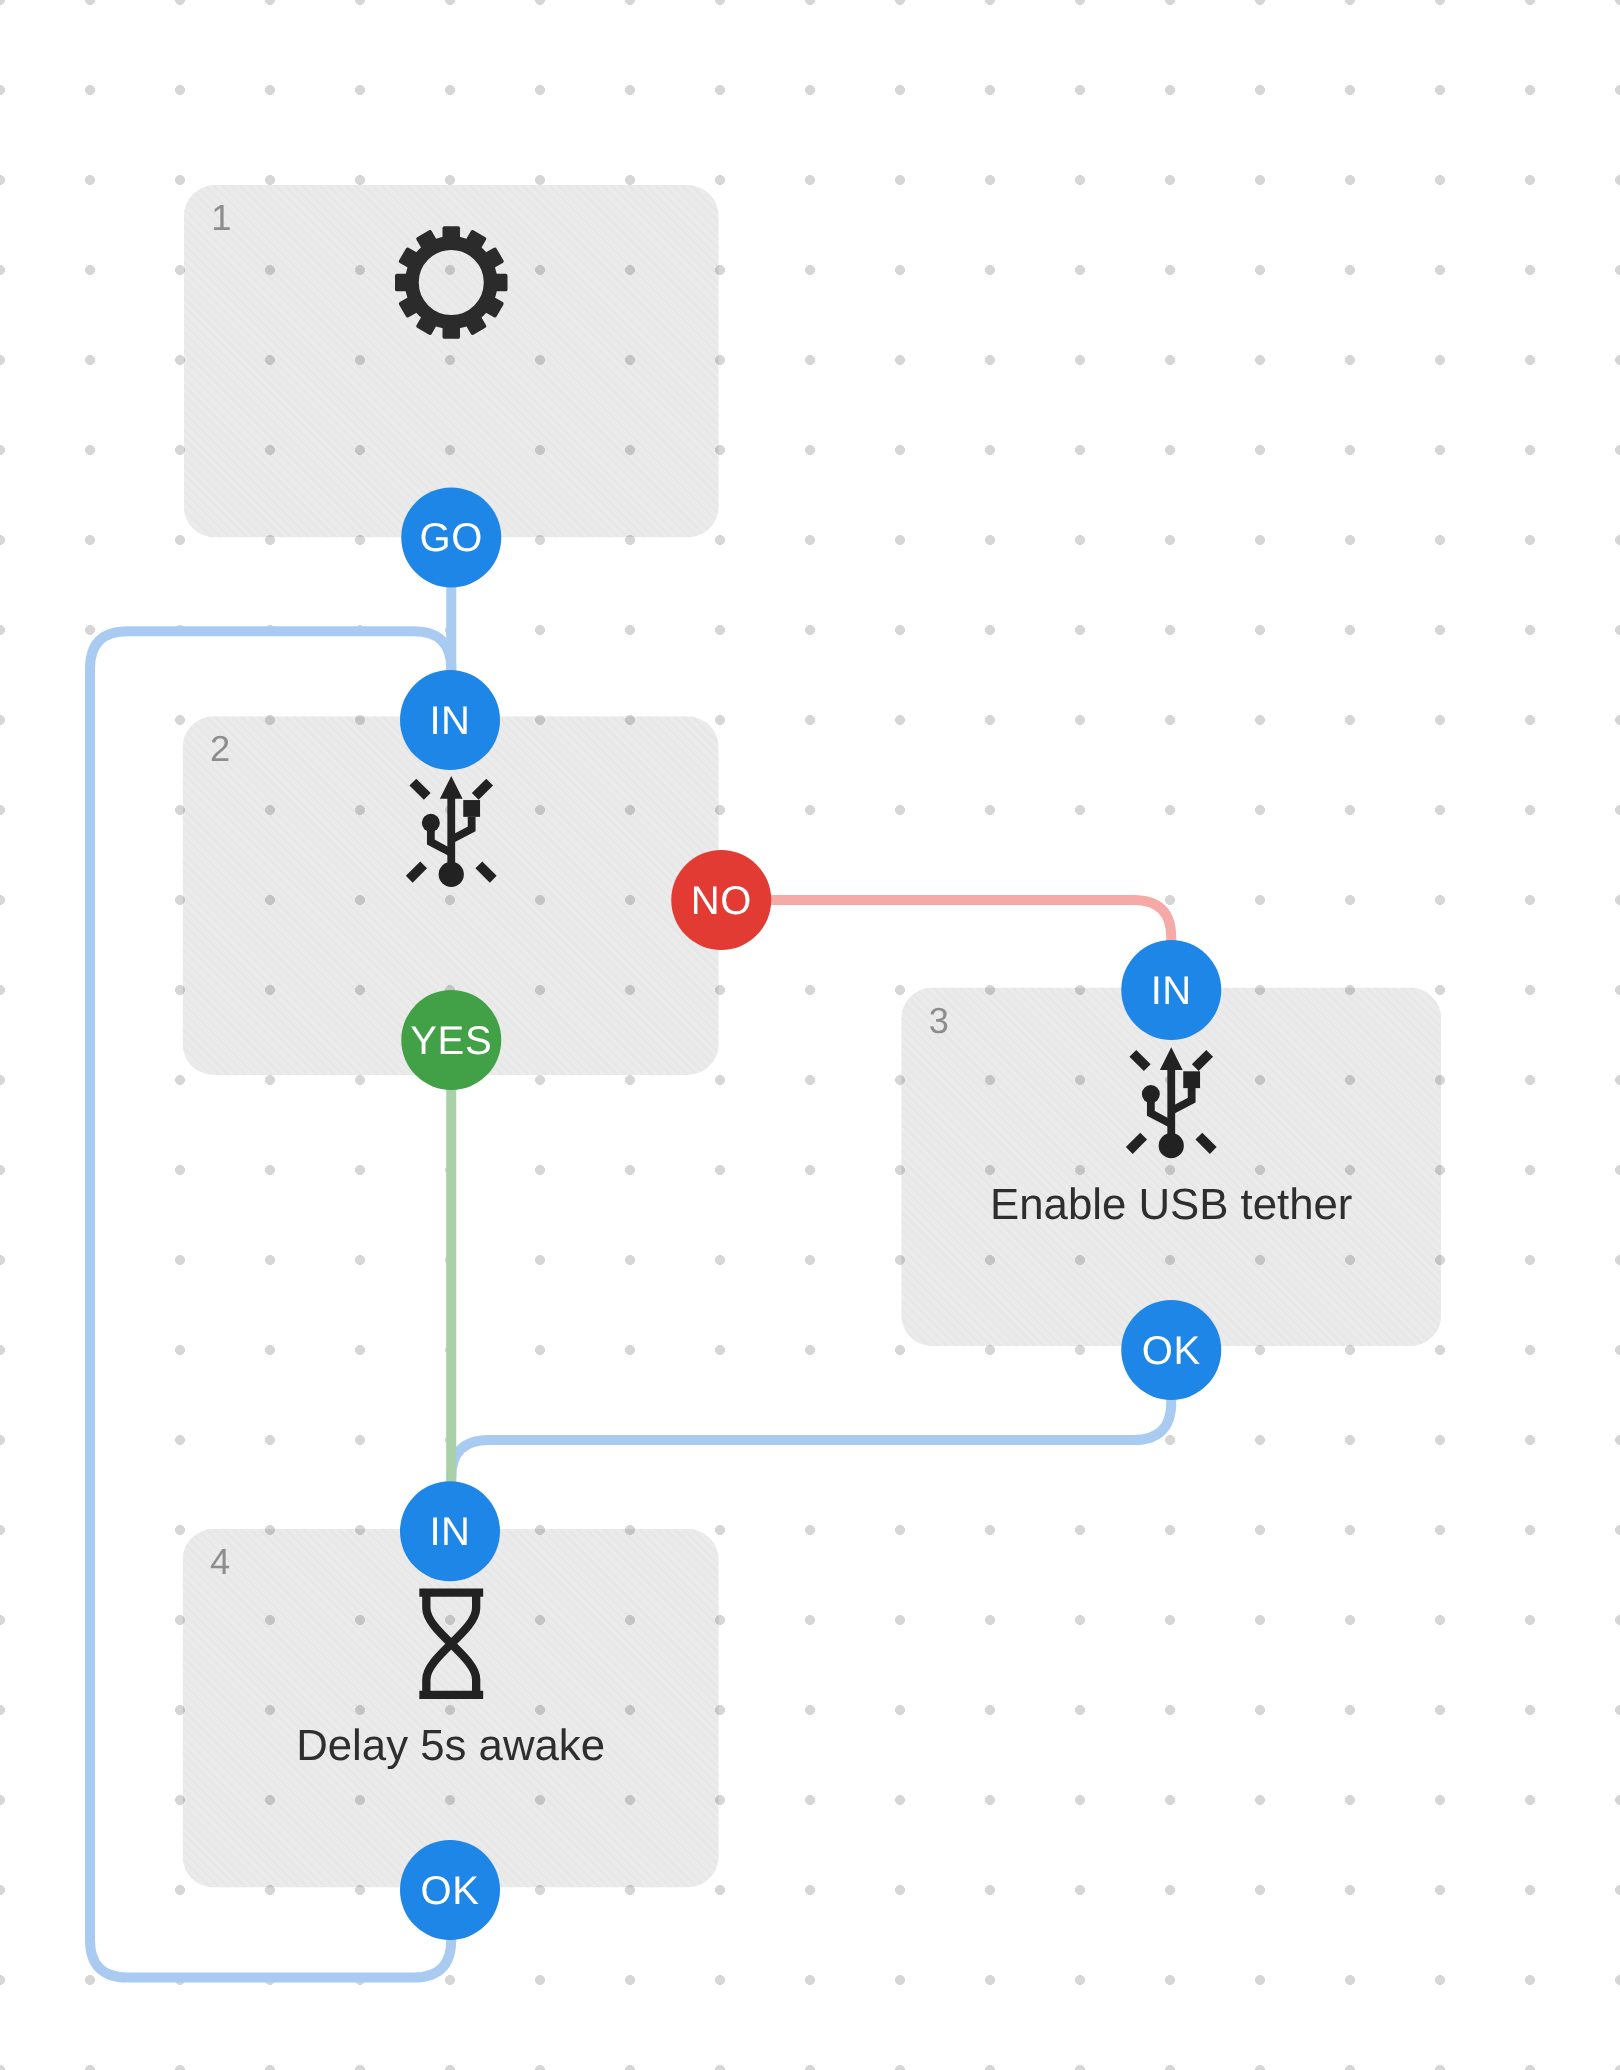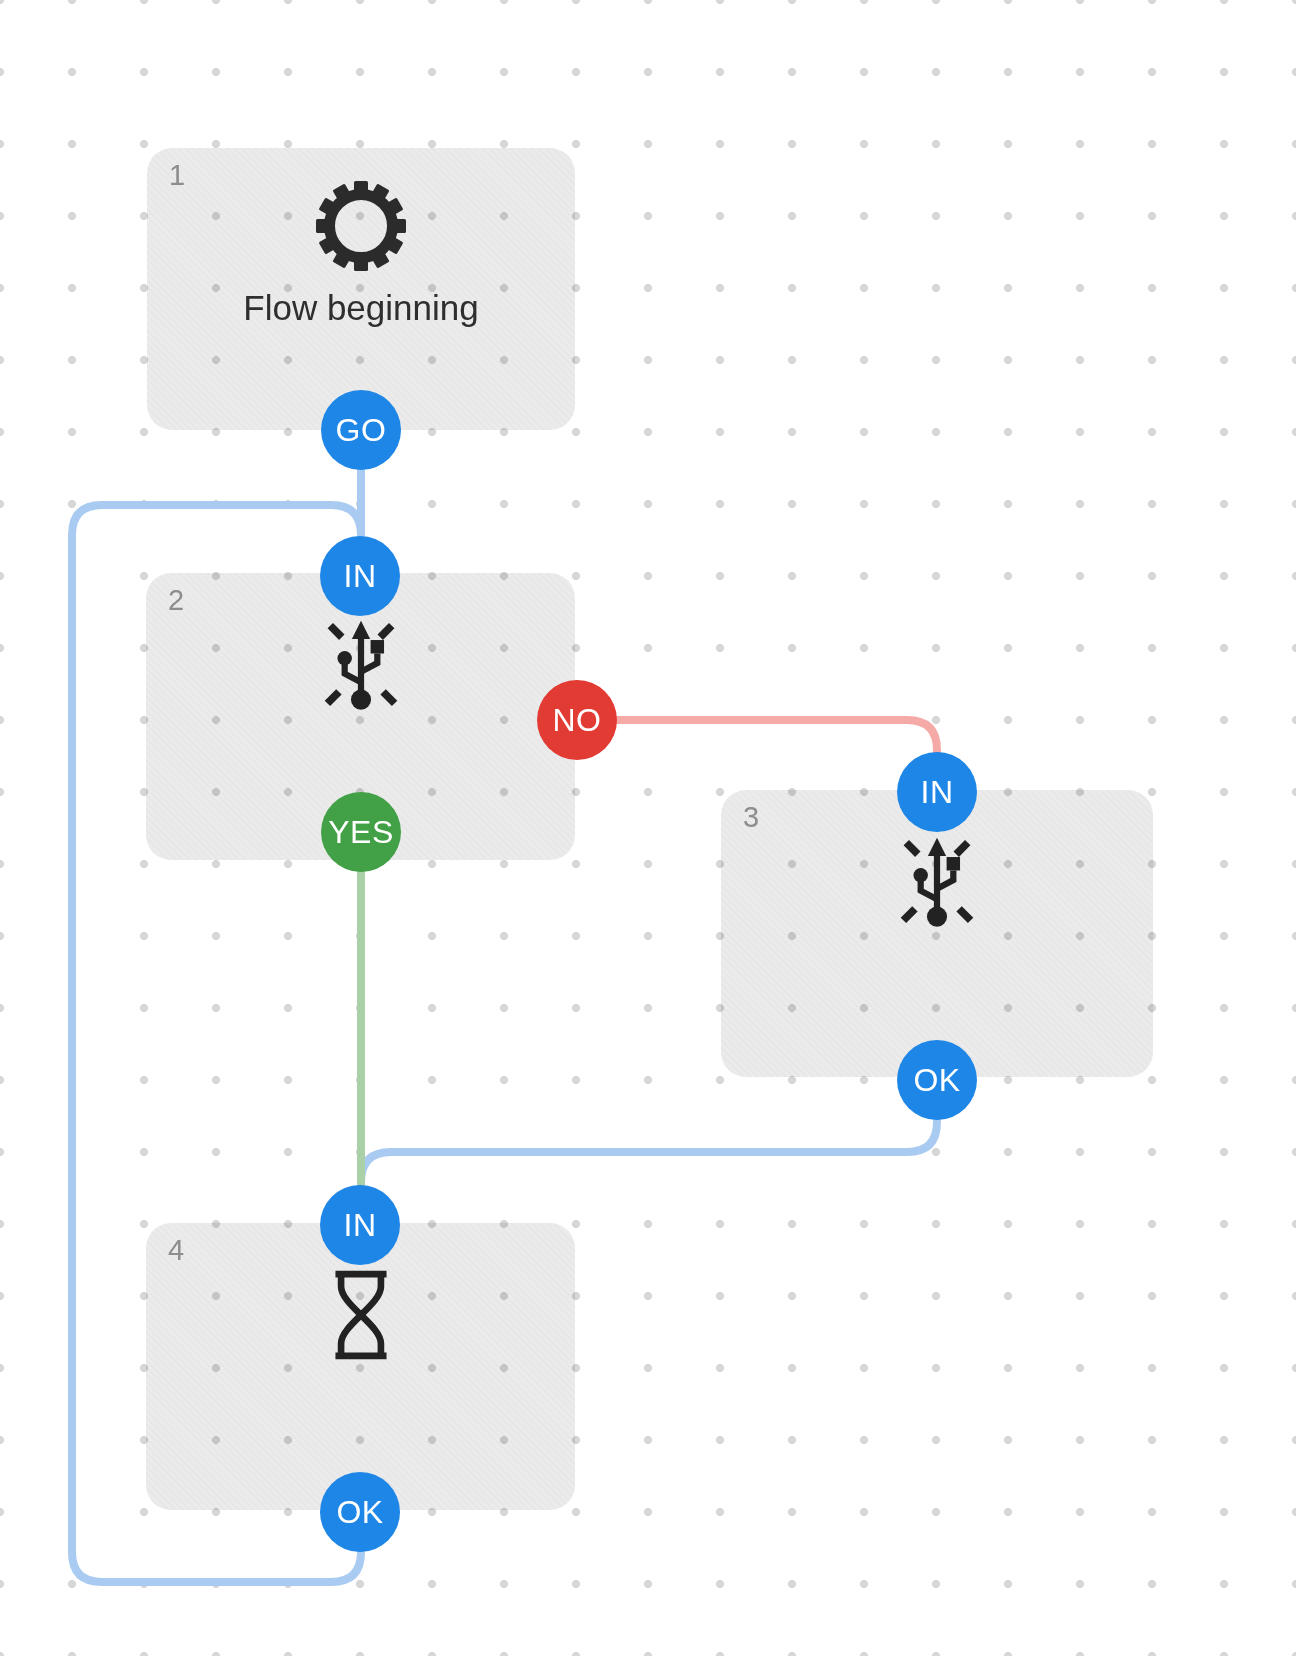--- a/index.html
+++ b/index.html
@@ -81,21 +81,20 @@
             <rect x="-7" y="-45" width="14" height="12" rx="1.5" transform="rotate(210)"></rect>
             <rect x="-7" y="-45" width="14" height="12" rx="1.5" transform="rotate(240)"></rect>
             <rect x="-7" y="-45" width="14" height="12" rx="1.5" transform="rotate(270)"></rect>
             <rect x="-7" y="-45" width="14" height="12" rx="1.5" transform="rotate(300)"></rect>
             <rect x="-7" y="-45" width="14" height="12" rx="1.5" transform="rotate(330)"></rect>
           </g>
           <circle r="31.5" fill="none" stroke="#2b2b2b" stroke-width="11"></circle>
         </g>
       </svg>
     </div>
-    <div class="label">Flow beginning</div>
   </div>
 
   <div class="node" id="node2">
     <span class="num">2</span>
     <div class="icon-slot">
       <svg width="96" height="96" viewBox="0 0 100 100" aria-hidden="true">
         <g stroke="#222" stroke-width="8" fill="none">
           <line x1="18" y1="9" x2="30" y2="21"></line>
           <line x1="82" y1="9" x2="70" y2="21"></line>
           <line x1="15" y1="90" x2="27" y2="78"></line>
@@ -132,34 +131,36 @@
           <path d="M50 57 L67 48 V38"></path>
         </g>
         <g fill="#222">
           <path d="M50 4 L59.5 23 H40.5 Z"></path>
           <circle cx="33" cy="43" r="7.5"></circle>
           <rect x="60" y="24" width="14" height="14"></rect>
           <circle cx="50" cy="86" r="10.5"></circle>
         </g>
       </svg>
     </div>
+    <div class="label">Enable USB tether</div>
   </div>
 
   <div class="node" id="node4">
     <span class="num">4</span>
     <div class="icon-slot">
       <svg width="62" height="94" viewBox="0 0 60 92" aria-hidden="true">
         <g stroke="#222" stroke-width="6.5" fill="none">
           <path d="M5 6 H55"></path>
           <path d="M5 86 H55"></path>
           <path d="M10.5 6 V18 C10.5 36 49.5 56 49.5 74 V86"></path>
           <path d="M49.5 6 V18 C49.5 36 10.5 56 10.5 74 V86"></path>
         </g>
       </svg>
     </div>
+    <div class="label">Delay 5s awake</div>
   </div>
 
   <svg id="edges" width="1296" height="1656" viewBox="0 0 1296 1656">
     <path class="e-blue" d="M361 430 L361 576"></path>
     <path class="e-blue" d="M361 1512 V1552 Q361 1582 331 1582 H102 Q72 1582 72 1552 V535 Q72 505 102 505 H331 Q361 505 361 535 V576"></path>
     <path class="e-red" d="M577 720 H907 Q937 720 937 750 V792"></path>
     <path class="e-blue" d="M937 1080 V1122 Q937 1152 907 1152 H391 Q361 1152 361 1182 V1225"></path>
     <path class="e-green" d="M361 862 V1225"></path>
   </svg>
 

